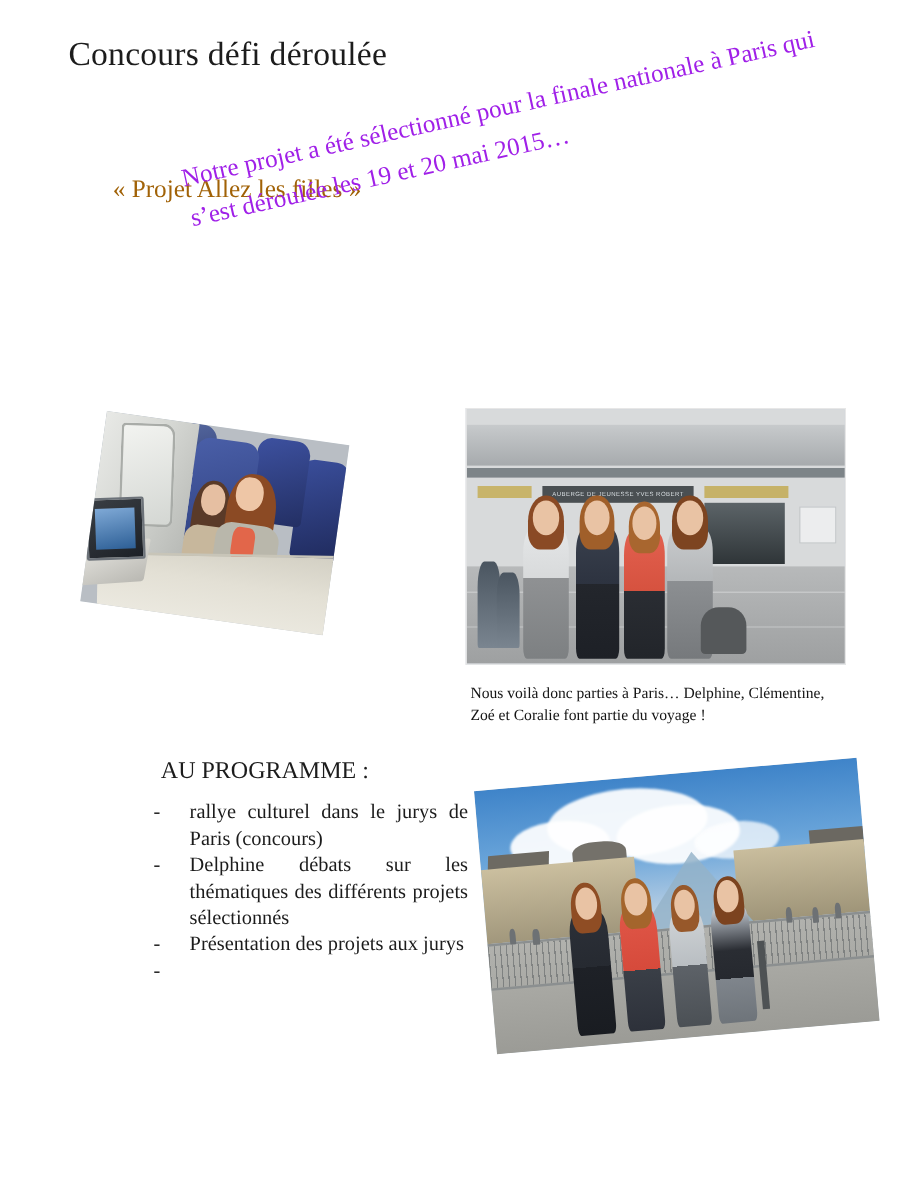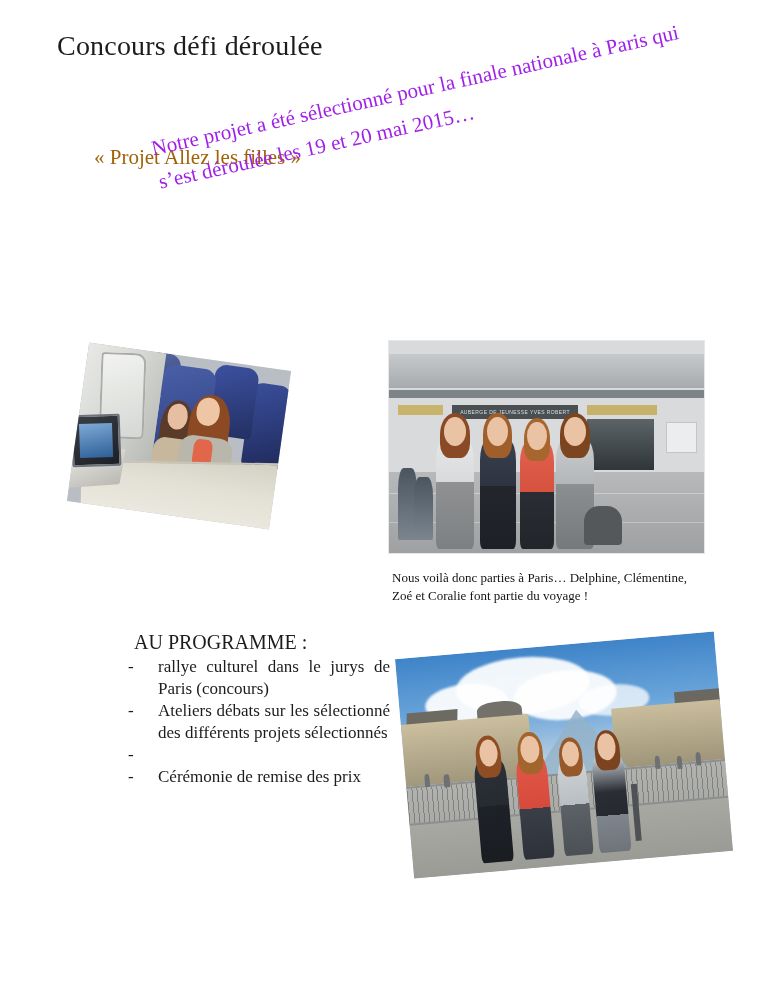--- a/index.html
+++ b/index.html
@@ -334,21 +334,21 @@
     position: absolute;
     left: 128px;
     top: 630px;
     width: 262px;
     z-index: 5;
   }
   .programme-heading {
     font-size: 20px;
     line-height: 1.2;
     margin-left: 6px;
-    margin-bottom: 2px;
+    margin-bottom: 12px;
     color: #1c1c1c;
   }
   .programme-list {
     list-style: none;
     margin: 0;
     padding: 0;
     font-size: 17px;
     line-height: 1.29;
   }
   .programme-item {
@@ -491,25 +491,25 @@
 
   <div class="programme">
     <div class="programme-heading">AU PROGRAMME :</div>
     <ul class="programme-list">
       <li class="programme-item">
         <span class="bullet-dash">-</span>
         <span class="item-text justify-all">rallye culturel dans le jurys de Paris (concours)</span>
       </li>
       <li class="programme-item">
         <span class="bullet-dash">-</span>
-        <span class="item-text justify-all">Ateliers débats sur les sélectionné des différents projets sélectionnés</span>
+        <span class="item-text justify-all">Delphine débats sur les thématiques des différents projets sélectionnés</span>
+      </li>
+      <li class="programme-item">
+        <span class="bullet-dash">-</span>
+        <span class="item-text">Présentation des projets aux jurys</span>
       </li>
       <li class="programme-item">
         <span class="bullet-dash">-</span>
       </li>
-      <li class="programme-item">
-        <span class="bullet-dash">-</span>
-        <span class="item-text justify-all">Cérémonie de remise des prix</span>
-      </li>
     </ul>
   </div>
 
 </div>
 
 </body></html>

